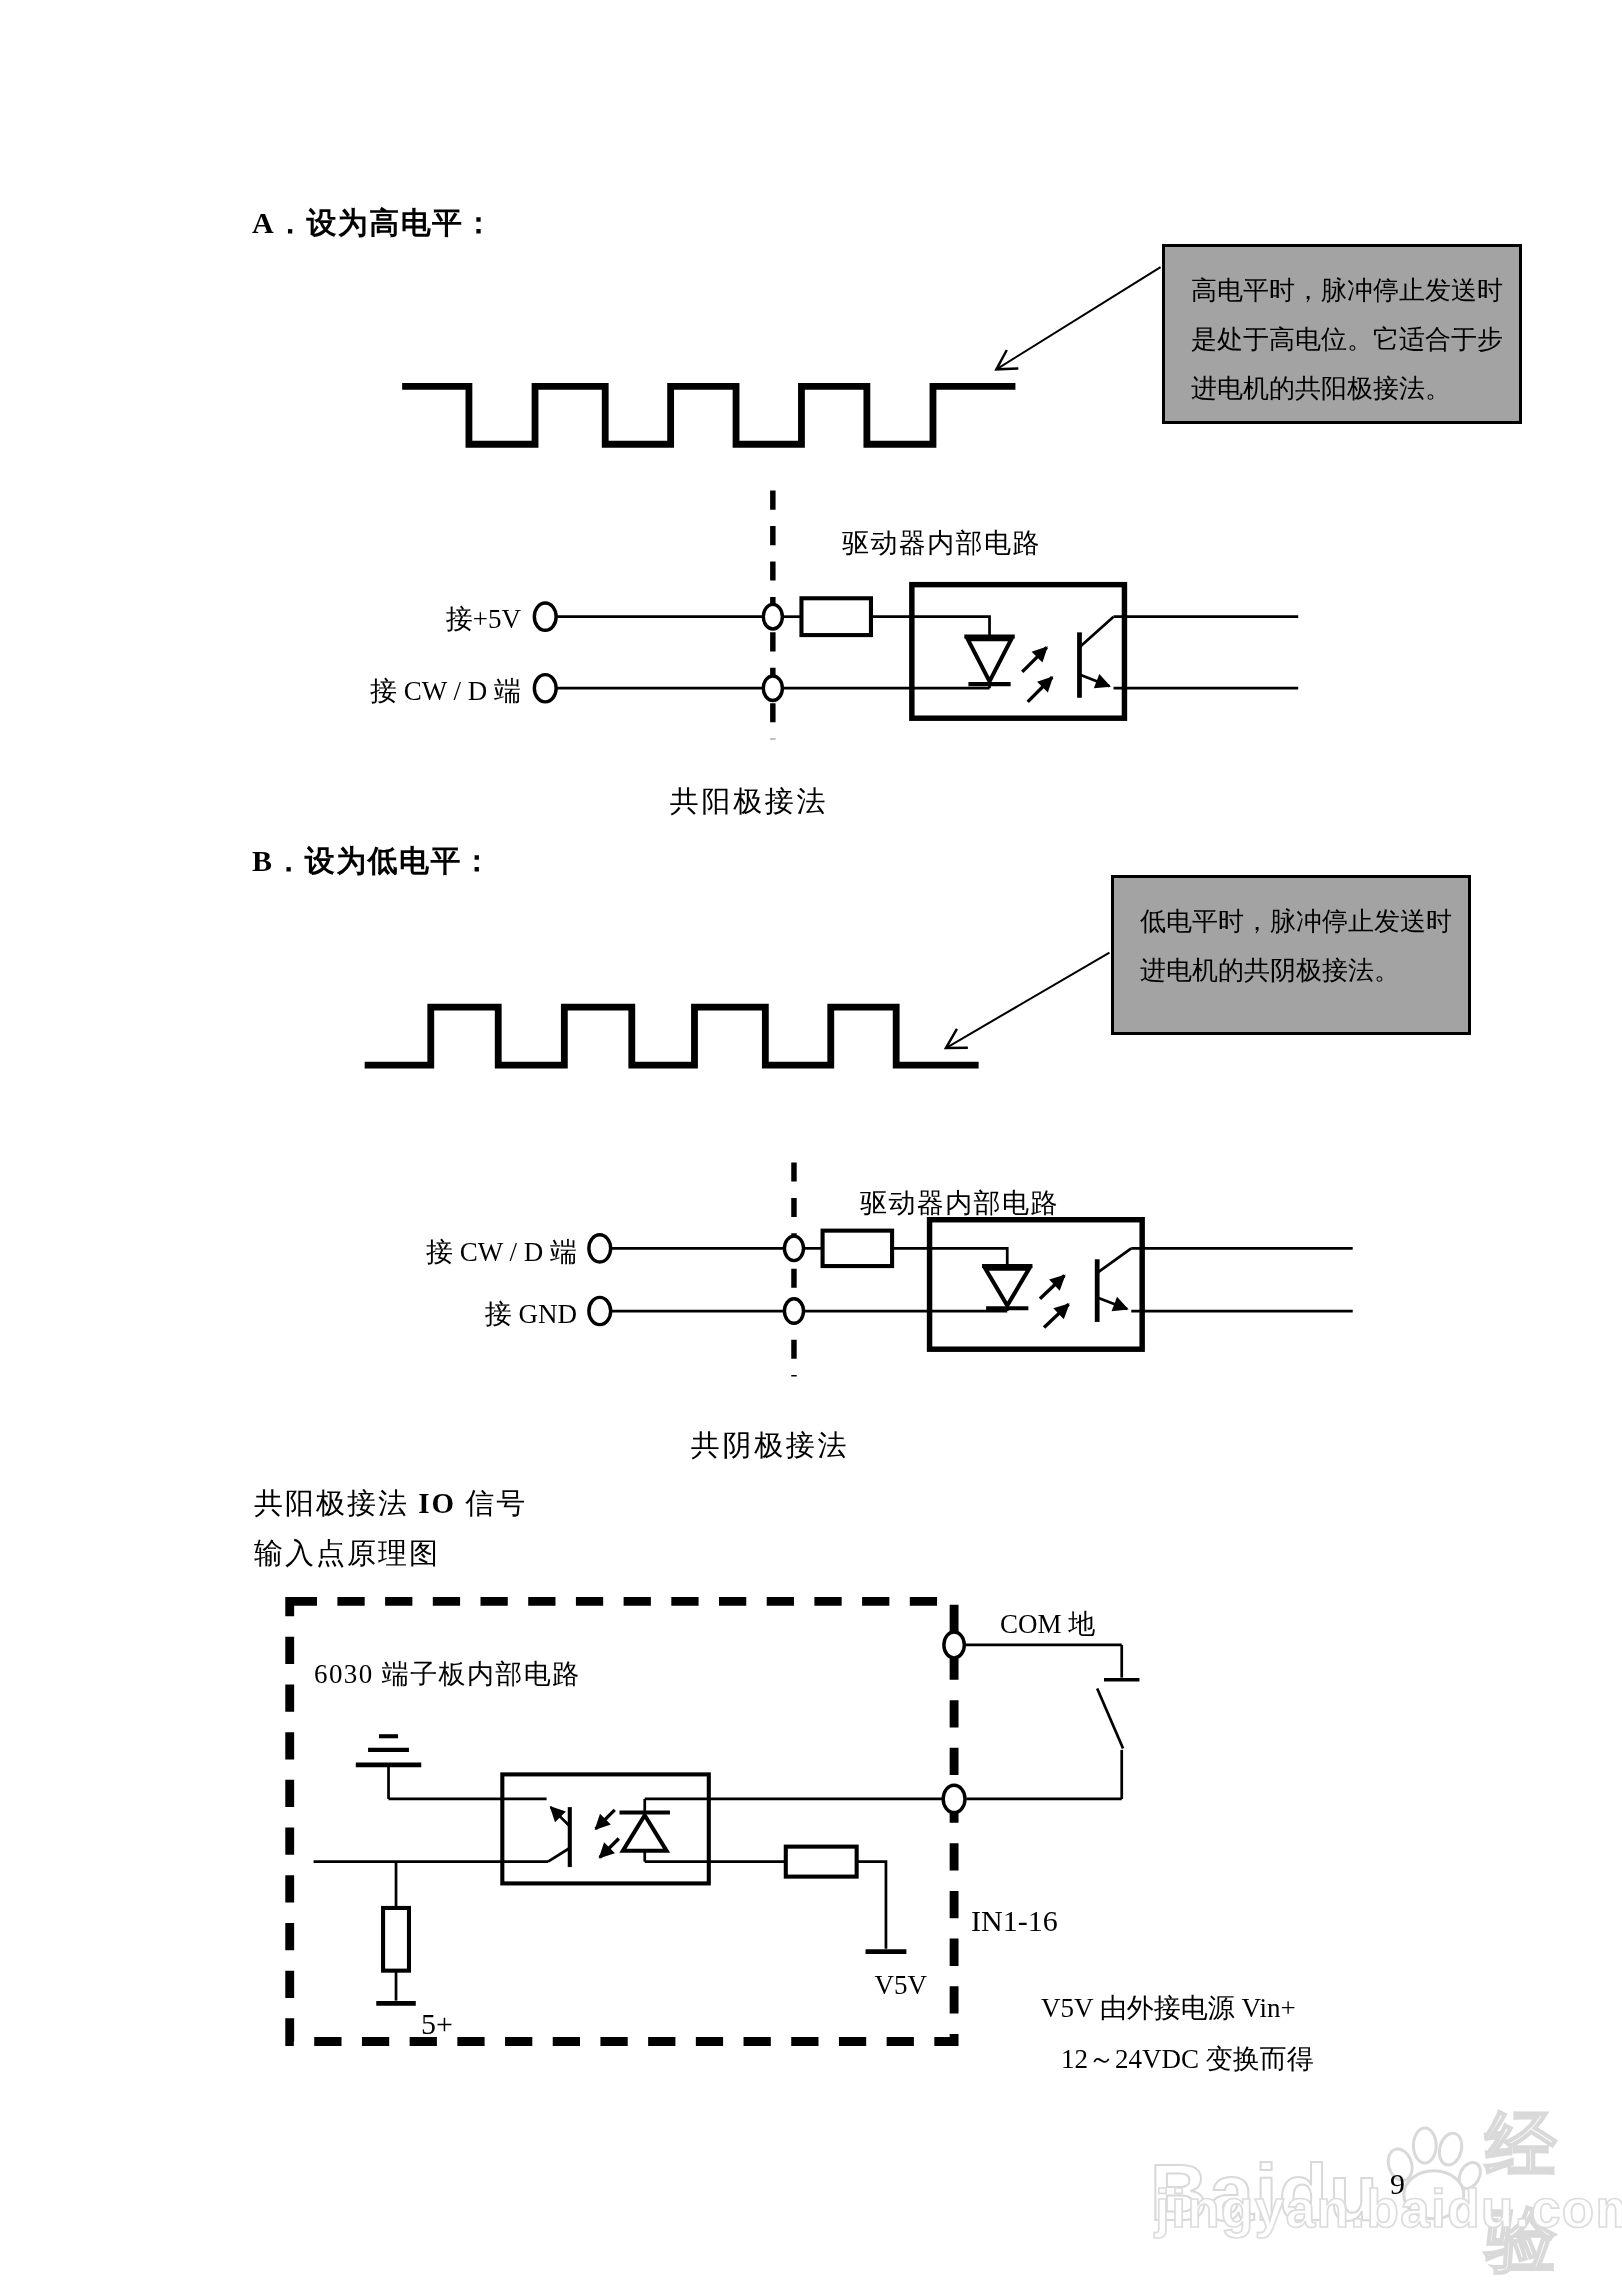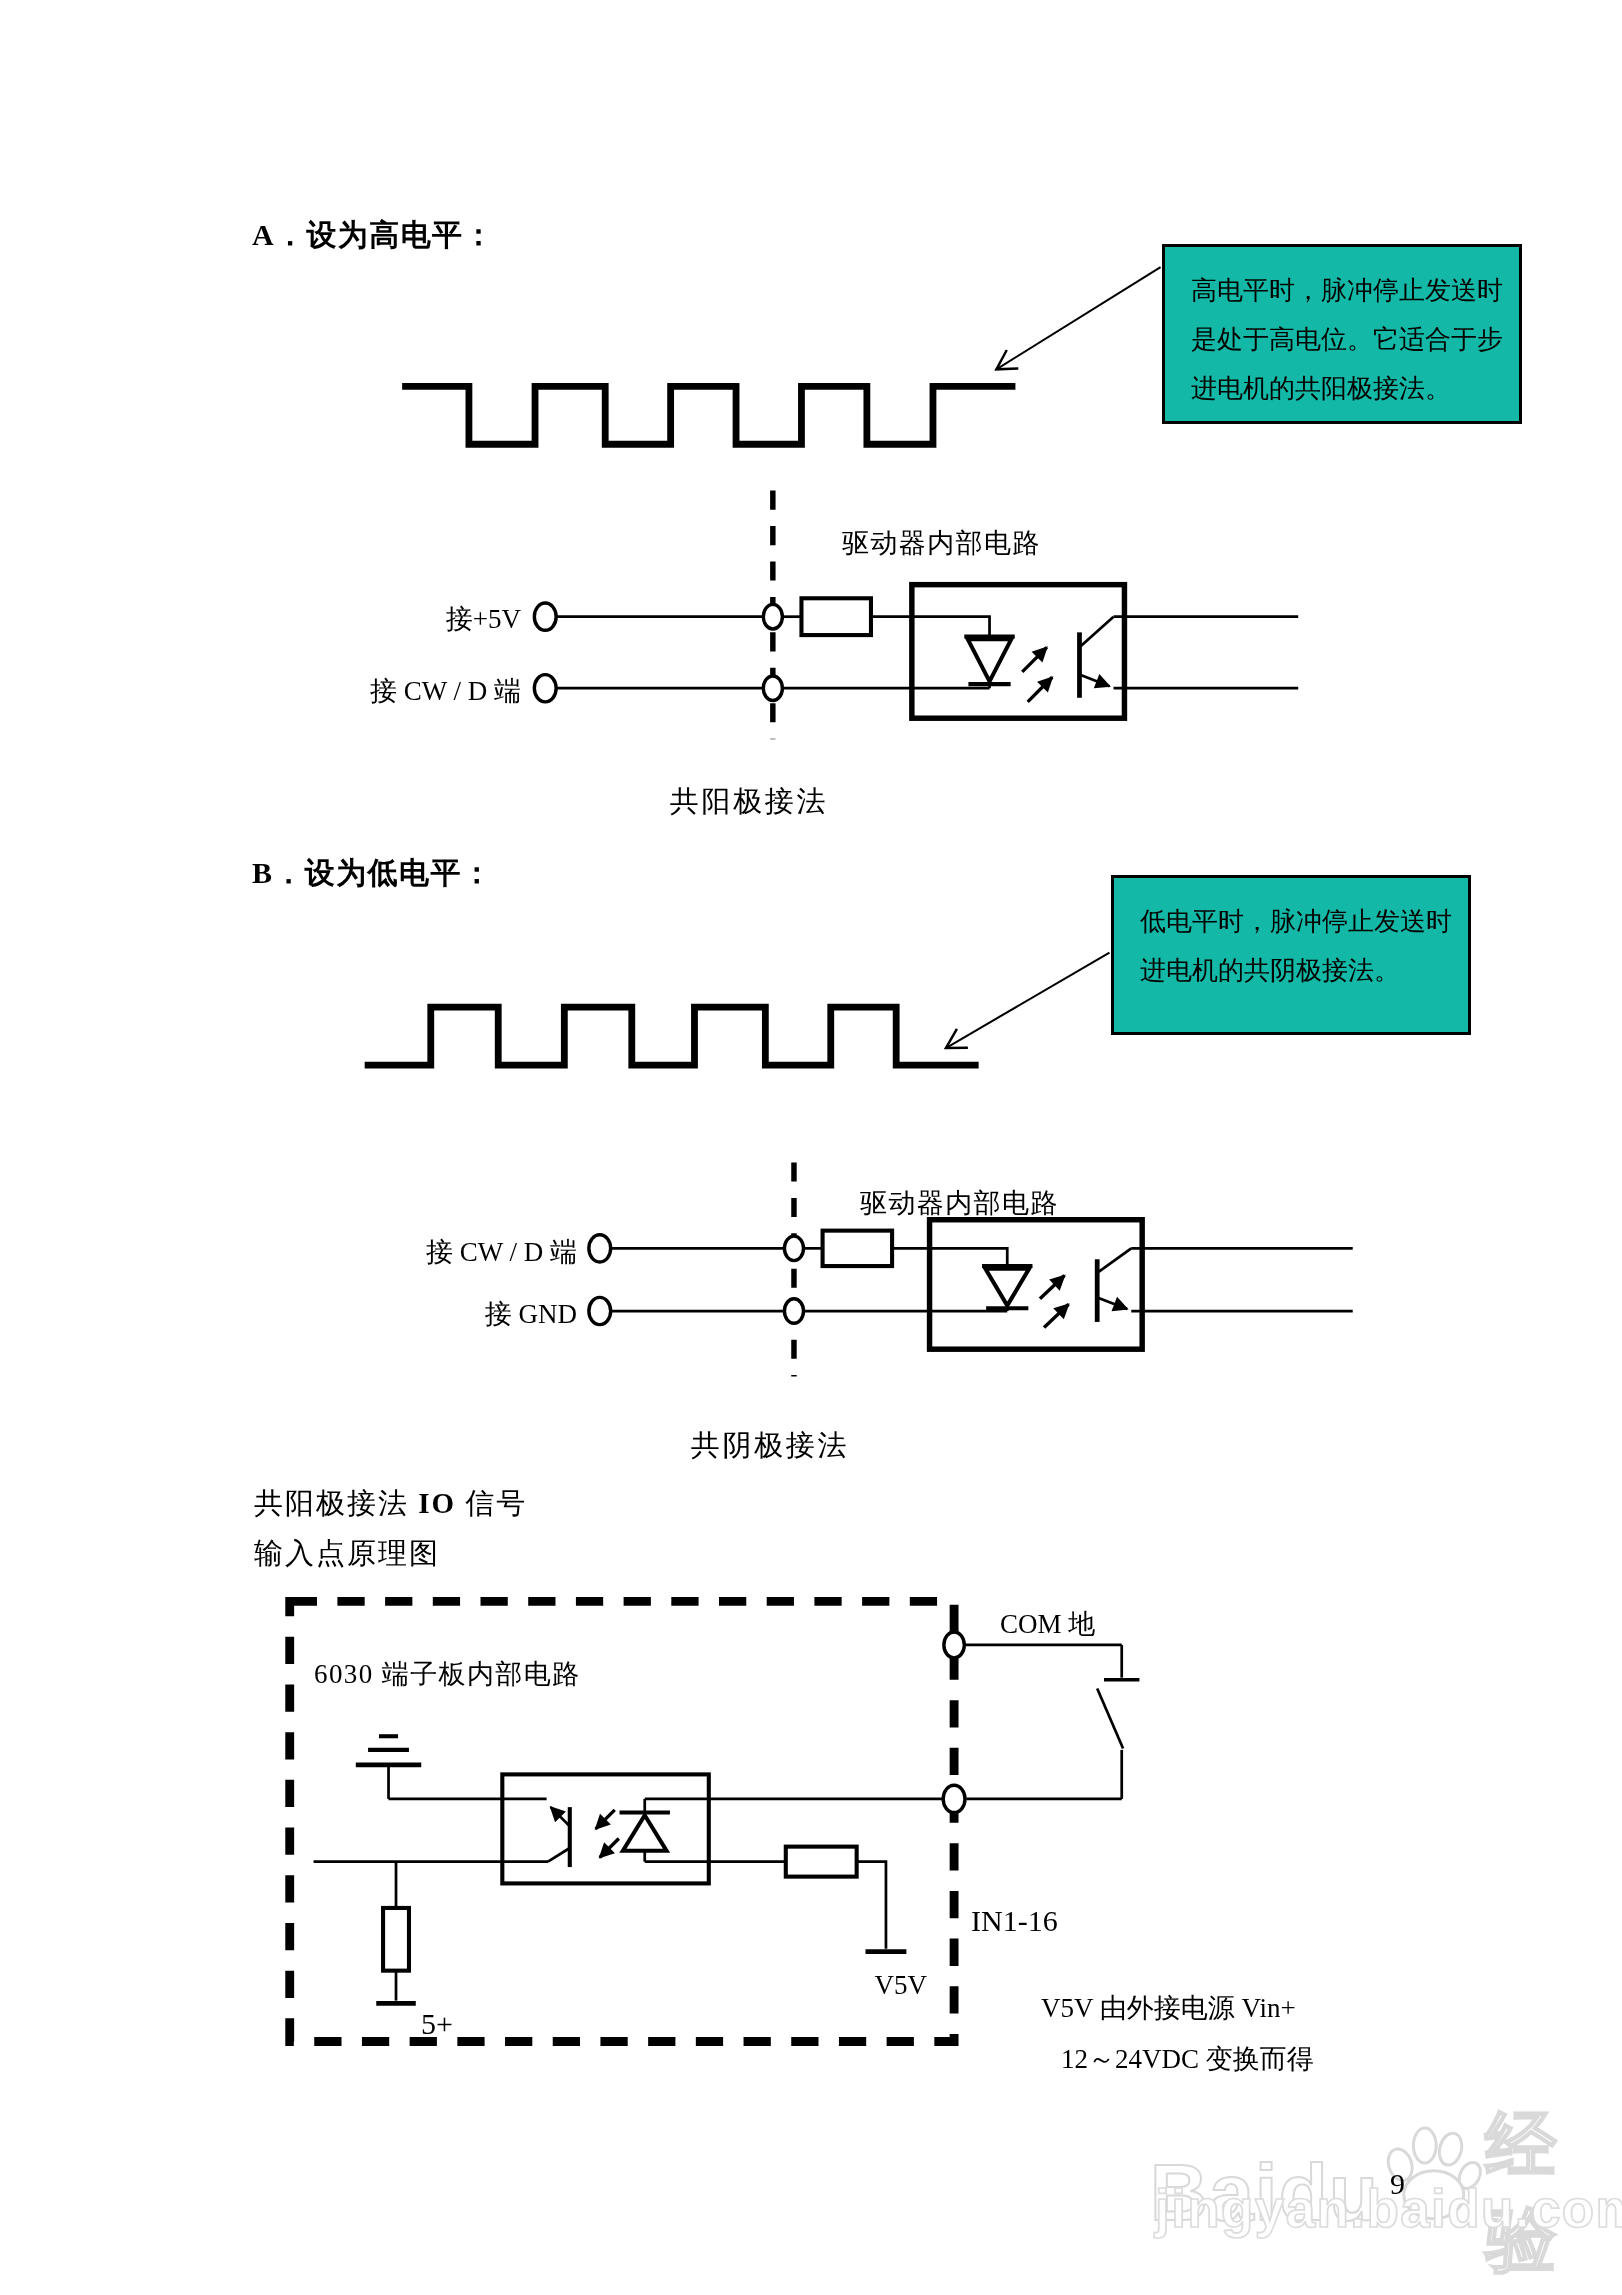--- a/index.html
+++ b/index.html
@@ -1,22 +1,22 @@
 <!DOCTYPE html>
 <html style="font-size:11px"><head>
 <meta charset="utf-8">
 <style>
   html,body{margin:0;padding:0;background:#888;}
   .page{position:relative;width:1622px;height:2295px;background:#ffffff;overflow:hidden;
         font-family:"Liberation Serif","DejaVu Serif",serif;color:#000;}
   .art{position:absolute;left:0;top:0;}
   .t{position:absolute;white-space:nowrap;}
-  .h{font-size:30px;font-weight:bold;letter-spacing:1.4px;margin-top:12px;}
+  .h{font-size:30px;font-weight:bold;letter-spacing:1.4px;}
   .callout{position:absolute;border:3.4px solid #000;box-sizing:border-box;
-           font-size:26px;line-height:49px;padding:19px 0 0 26px;background:#14b8a6;}
+           font-size:26px;line-height:49px;padding:19px 0 0 26px;background:#a3a3a3;}
   .lbl{font-size:27px;}
   .rlbl{text-align:right;}
   .cap{font-size:29px;letter-spacing:2.7px;}
   .ctitle{font-size:27px;letter-spacing:1.4px;}
   .io-h{font-size:29px;letter-spacing:2px;}
   .wm{position:absolute;display:flex;align-items:center;
       font-family:"Liberation Sans","DejaVu Sans",sans-serif;font-weight:bold;
       color:#fff;-webkit-text-stroke:2px #d9d9d9;}
   .wm-brand{font-size:80px;letter-spacing:1.4px;}
   .wm-suffix{font-size:71px;letter-spacing:4.1px;}

